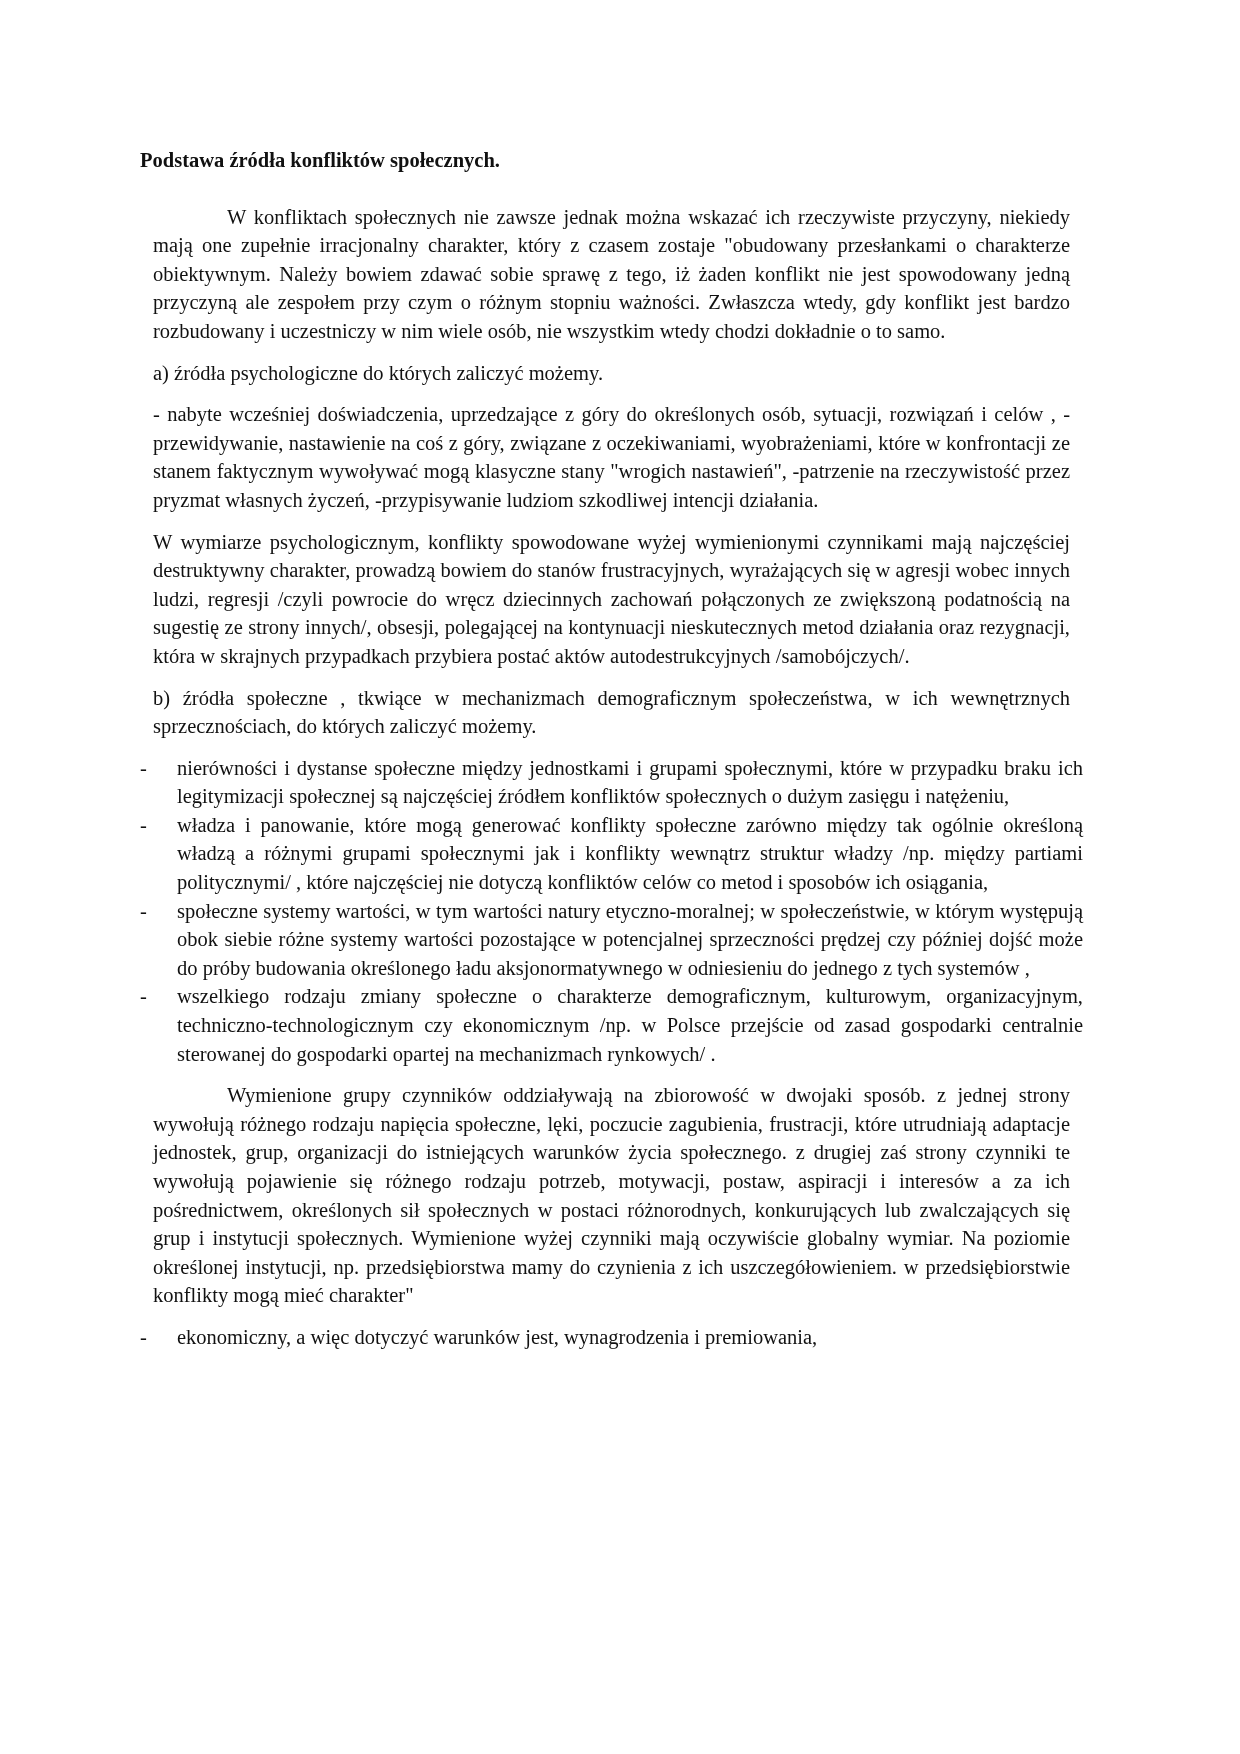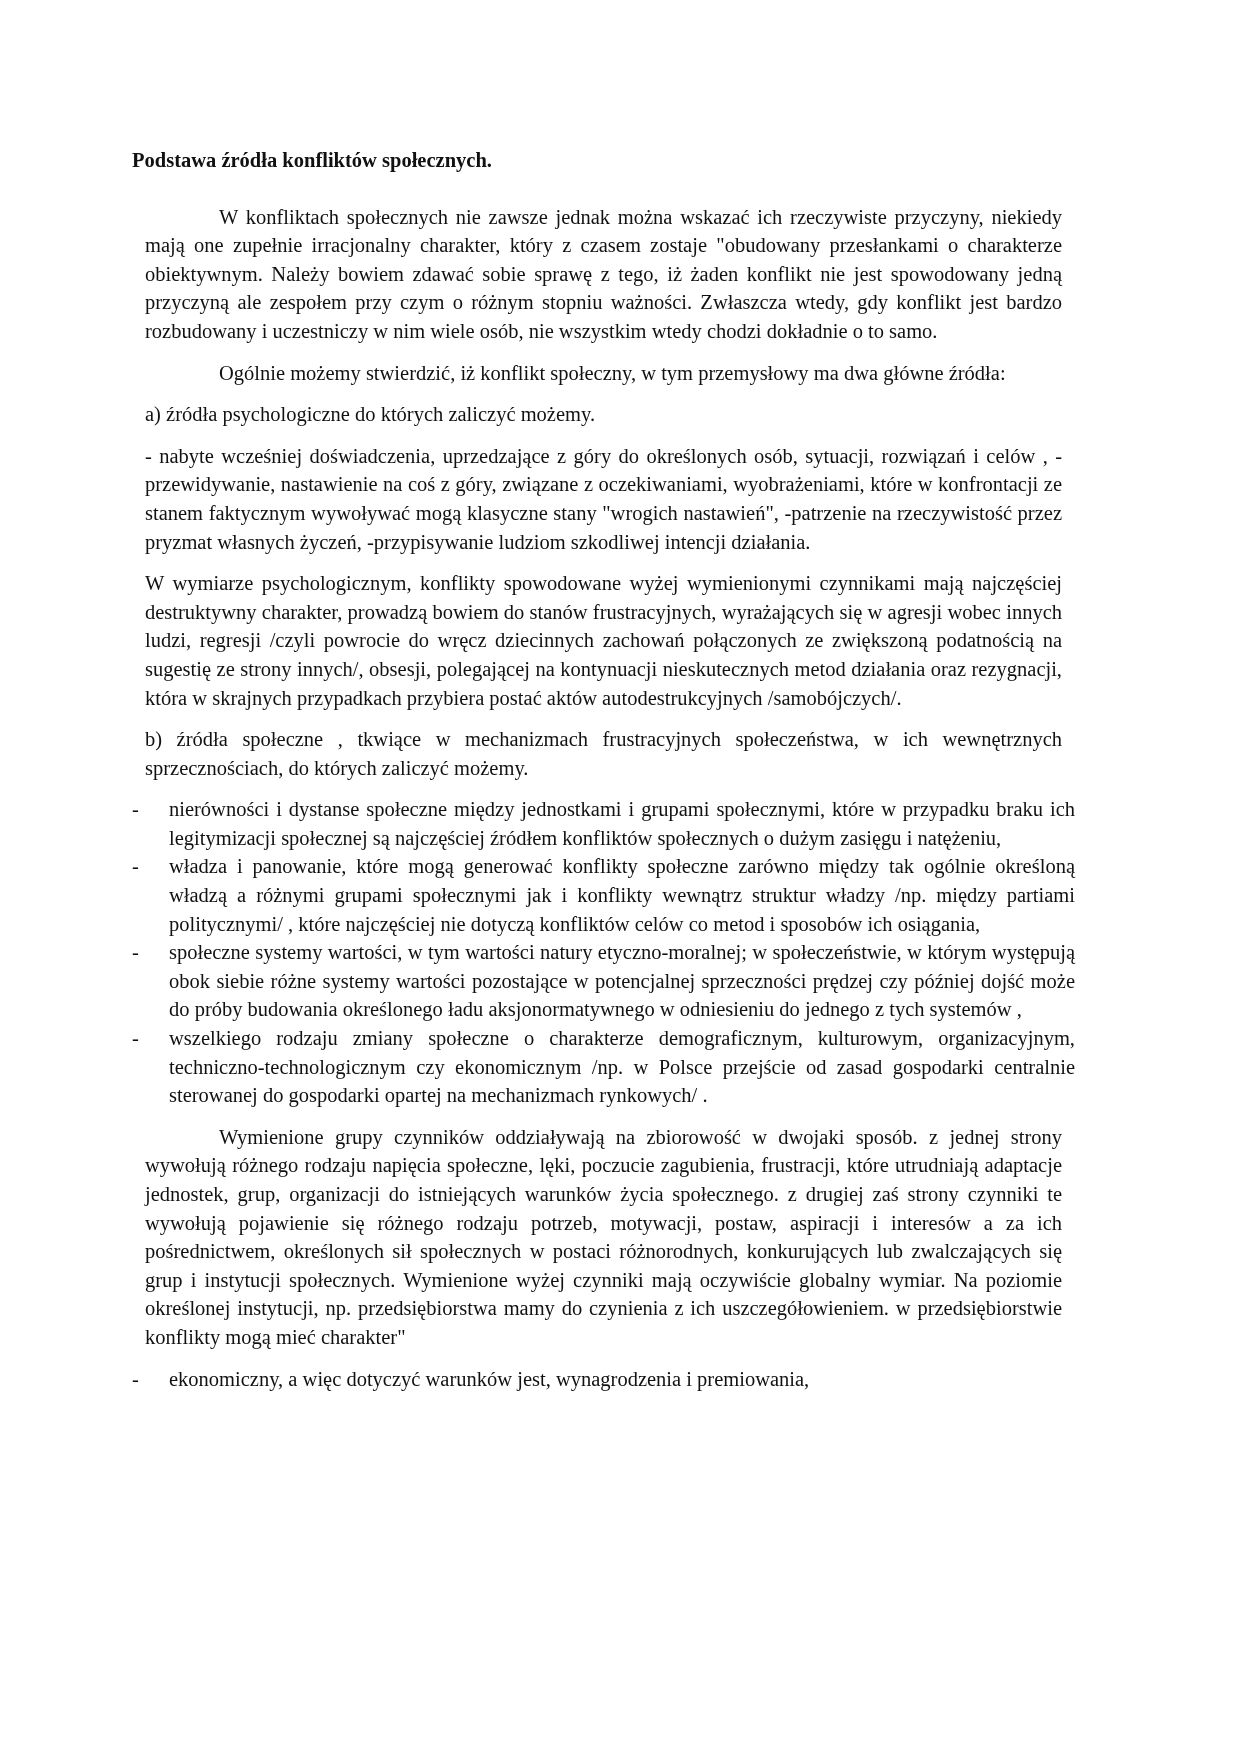--- a/index.html
+++ b/index.html
@@ -1,19 +1,19 @@
 <!DOCTYPE html>
 <html><head>
 <meta charset="utf-8">
 <style>
   html, body { margin: 0; padding: 0; background: #ffffff; }
   body { width: 1240px; height: 1754px; position: relative; overflow: hidden; }
   .page {
     position: absolute;
-    left: 132px;
+    left: 140px;
     top: 146px;
     width: 943px;
     font-family: "Liberation Serif", "DejaVu Serif", serif;
     font-size: 20.5px;
     line-height: 28.6px;
     color: #111111;
   }
   .title {
     font-weight: bold;
     margin: 0 0 28px 0;
@@ -34,25 +34,24 @@
     top: 0;
   }
 </style>
 </head>
 <body>
 
 <div class="page">
   <p class="title">Podstawa źródła konfliktów społecznych.</p>
 
   <p class="p indent">W konfliktach społecznych nie zawsze jednak można wskazać ich rzeczywiste przyczyny, niekiedy mają one zupełnie irracjonalny charakter, który z czasem zostaje "obudowany przesłankami o charakterze obiektywnym. Należy bowiem zdawać sobie sprawę z tego, iż żaden konflikt nie jest spowodowany jedną przyczyną ale zespołem przy czym o różnym stopniu ważności. Zwłaszcza wtedy, gdy konflikt jest bardzo rozbudowany i uczestniczy w nim wiele osób, nie wszystkim wtedy chodzi dokładnie o to samo.</p>
-  <p class="p indent">Ogólnie możemy stwierdzić, iż konflikt społeczny, w tym przemysłowy ma dwa główne źródła:</p>
   <p class="p">a) źródła psychologiczne do których zaliczyć możemy.</p>
   <p class="p">- nabyte wcześniej doświadczenia, uprzedzające z góry do określonych osób, sytuacji, rozwiązań i celów , -przewidywanie, nastawienie na coś z góry, związane z oczekiwaniami, wyobrażeniami, które w konfrontacji ze stanem faktycznym wywoływać mogą klasyczne stany "wrogich nastawień", -patrzenie na rzeczywistość przez pryzmat własnych życzeń, -przypisywanie ludziom szkodliwej intencji działania.</p>
   <p class="p">W wymiarze psychologicznym, konflikty spowodowane wyżej wymienionymi czynnikami mają najczęściej destruktywny charakter, prowadzą bowiem do stanów frustracyjnych, wyrażających się w agresji wobec innych ludzi, regresji /czyli powrocie do wręcz dziecinnych zachowań połączonych ze zwiększoną podatnością na sugestię ze strony innych/, obsesji, polegającej na kontynuacji nieskutecznych metod działania oraz rezygnacji, która w skrajnych przypadkach przybiera postać aktów autodestrukcyjnych /samobójczych/.</p>
-  <p class="p">b) źródła społeczne , tkwiące w mechanizmach frustracyjnych społeczeństwa, w ich wewnętrznych sprzecznościach, do których zaliczyć możemy.</p>
+  <p class="p">b) źródła społeczne , tkwiące w mechanizmach demograficznym społeczeństwa, w ich wewnętrznych sprzecznościach, do których zaliczyć możemy.</p>
 
   <ul class="list">
     <li>
       <span class="dash">-</span>
       <span>nierówności i dystanse społeczne między jednostkami i grupami społecznymi, które w przypadku braku ich legitymizacji społecznej są najczęściej źródłem konfliktów społecznych o dużym zasięgu i natężeniu,</span>
     </li>
     <li>
       <span class="dash">-</span>
       <span>władza i panowanie, które mogą generować konflikty społeczne zarówno między tak ogólnie określoną władzą a różnymi grupami społecznymi jak i konflikty wewnątrz struktur władzy /np. między partiami politycznymi/ , które najczęściej nie dotyczą konfliktów celów co metod i sposobów ich osiągania,</span>
     </li>

